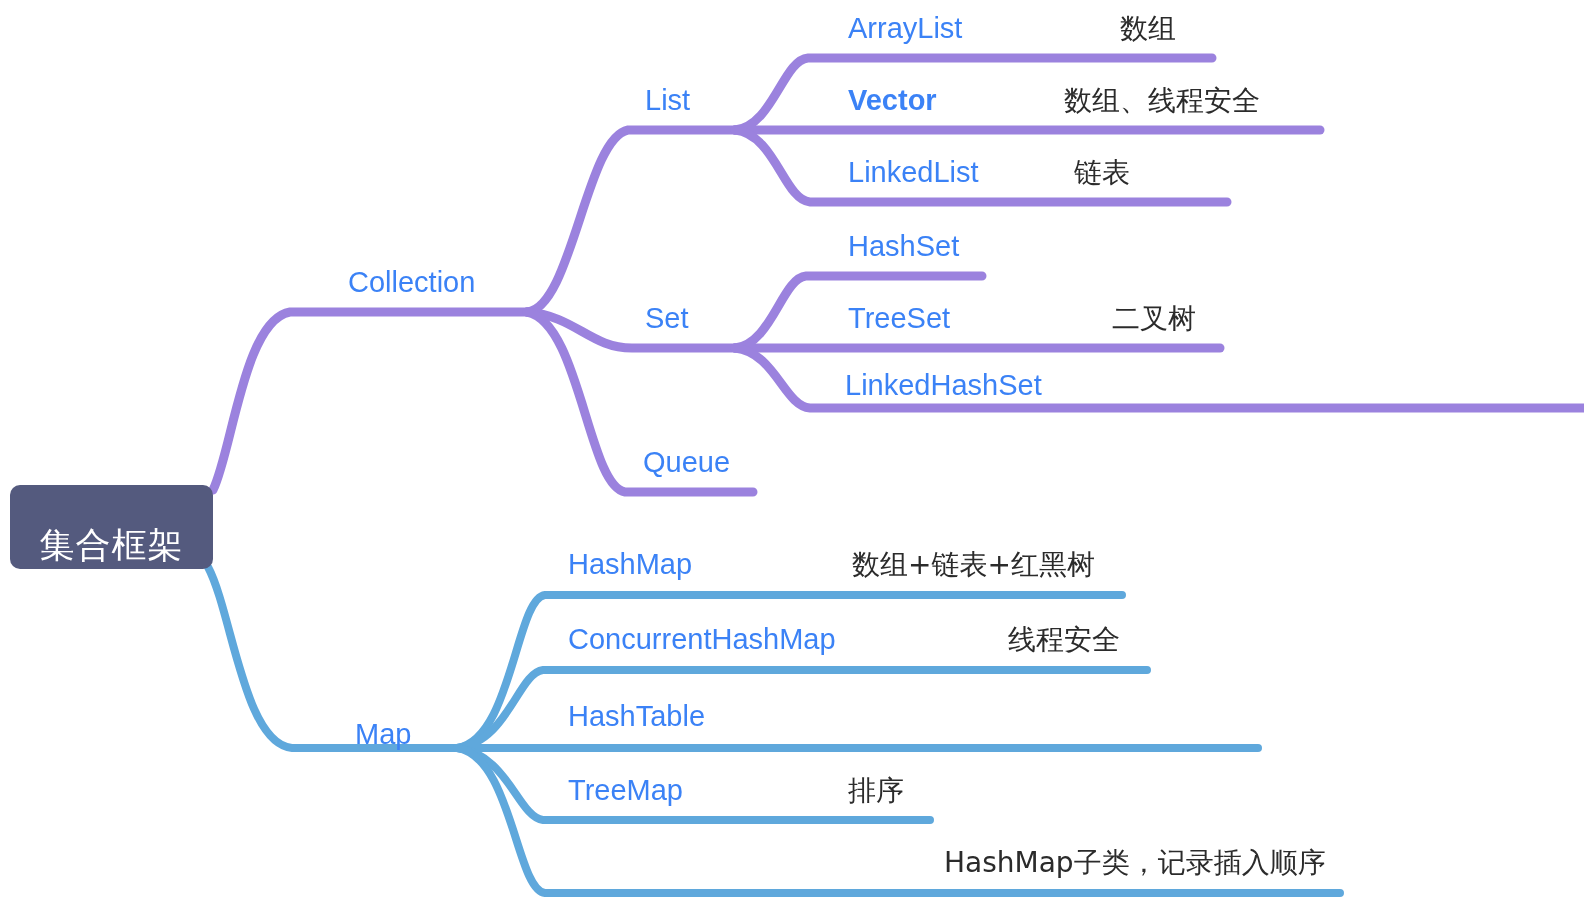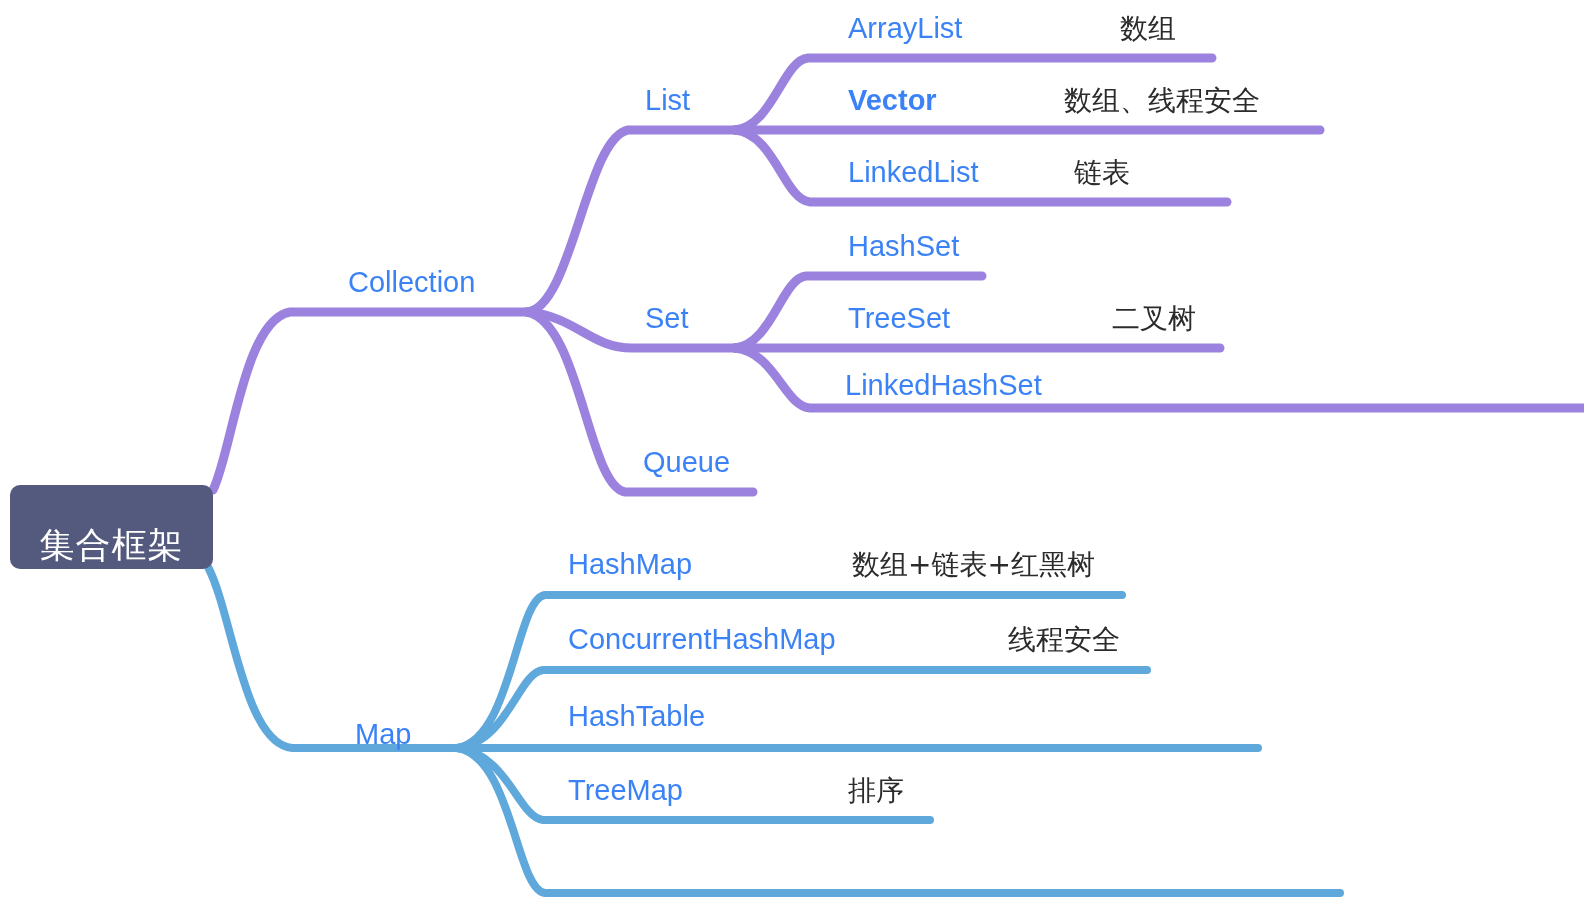--- a/index.html
+++ b/index.html
@@ -140,14 +140,15 @@
   <div class="annot-label" style="left:852px; top:551px;">数组+链表+红黑树</div>
 
   <div class="node-label" style="left:568px; top:625px;">ConcurrentHashMap</div>
   <div class="annot-label" style="left:1008px; top:626px;">线程安全</div>
 
   <div class="node-label" style="left:568px; top:702px;">HashTable</div>
 
   <div class="node-label" style="left:568px; top:776px;">TreeMap</div>
   <div class="annot-label" style="left:848px; top:777px;">排序</div>
 
+  <div class="annot-label" style="left:944px; top:849px;">HashMap子类，记录插入顺序</div>
 
 </div>
 
 </body></html>

